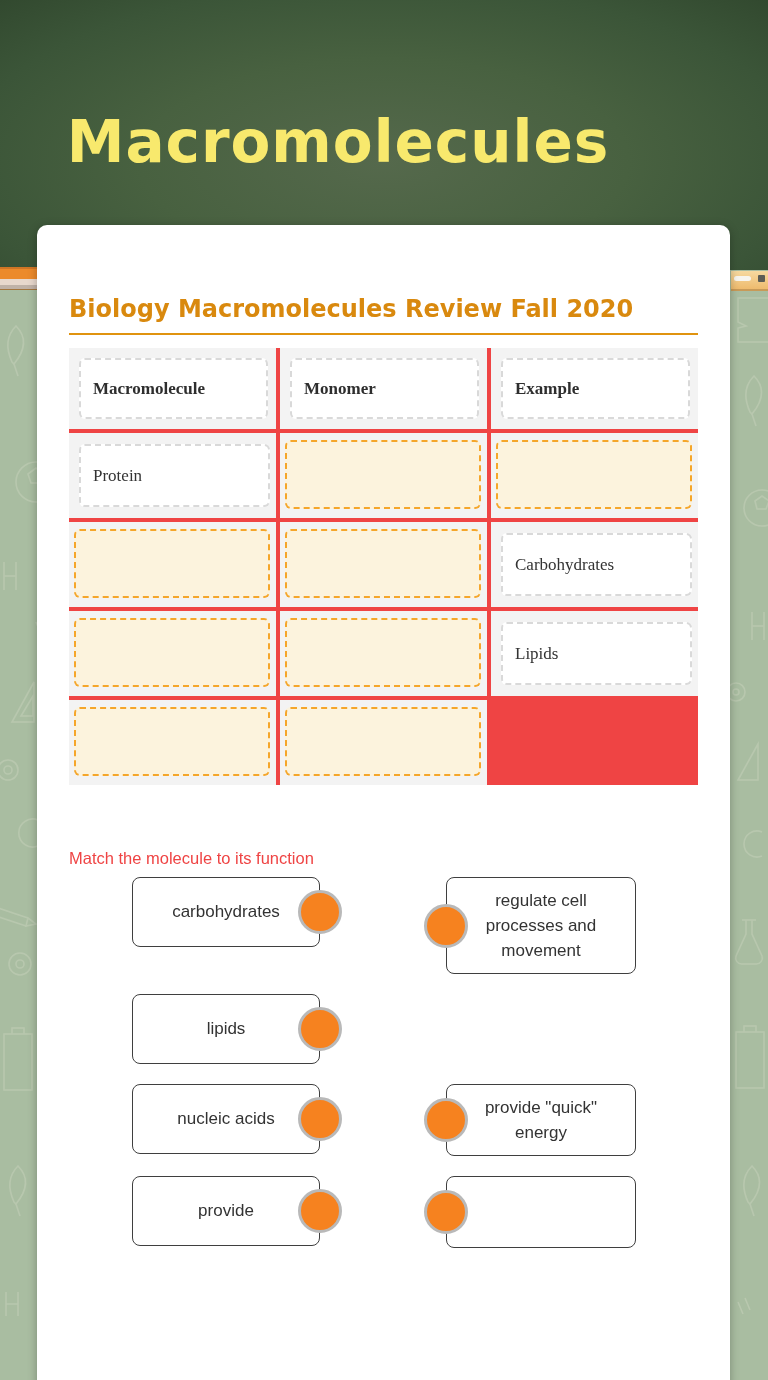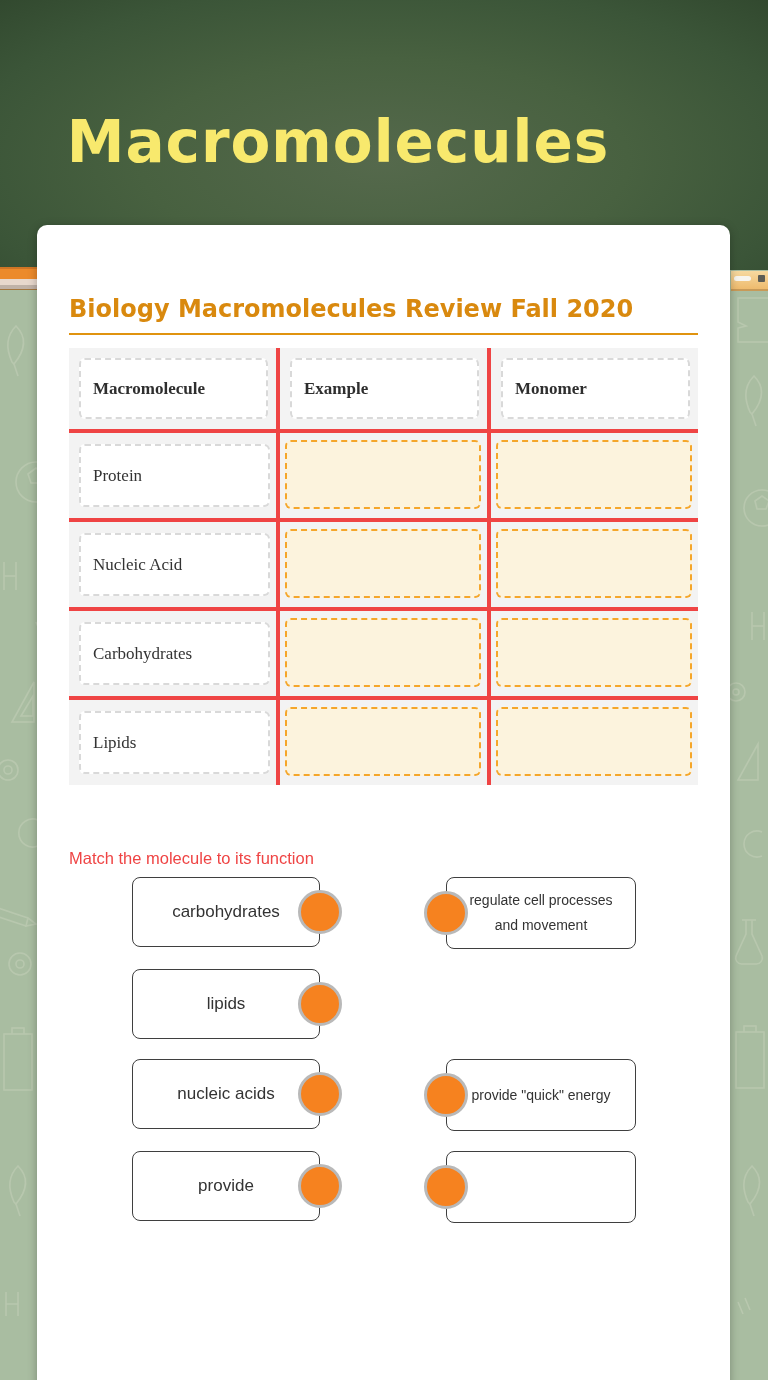--- a/index.html
+++ b/index.html
@@ -91,21 +91,21 @@
   .match-term {
     position:relative; width:188px; height:70px; margin-left:63px;
     border:1.5px solid #3f3f3f; border-radius:8px; background:#fff;
     display:flex; align-items:center; justify-content:center;
     font-size:17px; color:#333;
   }
   .match-func {
     position:relative; width:190px; min-height:72px; margin-left:126px;
     border:1.5px solid #3f3f3f; border-radius:8px; background:#fff;
     display:flex; align-items:center; justify-content:center;
-    text-align:center; font-size:14px; line-height:25px; color:#333;
+    text-align:center; font-size:17px; line-height:25px; color:#333;
     padding:10px 12px;
   }
   .dot {
     position:absolute; width:44px; height:44px; border-radius:50%;
     background:#f6821f; border:3px solid #b9b9b9;
   }
   .dot-right { right:-23px; top:50%; transform:translateY(-50%); }
   .dot-left  { left:-23px;  top:50%; transform:translateY(-50%); }
 
   svg.doodle-svg { display:block; }
@@ -181,39 +181,36 @@
   <h2 class="ws-heading">Biology Macromolecules Review Fall 2020</h2>
   <hr class="ws-rule">
 
 
   <div class="ws-table">
 
     <div class="cell">
       <div class="hdr-box">Macromolecule</div>
     </div>
     <div class="cell">
+      <div class="hdr-box">Monomer</div>
+    </div>
+    <div class="cell">
       <div class="hdr-box">Example</div>
     </div>
-    <div class="cell">
-      <div class="hdr-box">Monomer</div>
-    </div>
 
     <div class="cell">
       <div class="label-box">Protein</div>
     </div>
     <div class="cell">
       <div class="answer-box"></div>
     </div>
     <div class="cell">
       <div class="answer-box"></div>
     </div>
 
-    <div class="cell">
-      <div class="label-box">Nucleic Acid</div>
-    </div>
     <div class="cell">
       <div class="answer-box"></div>
     </div>
     <div class="cell">
       <div class="answer-box"></div>
     </div>
 
     <div class="cell">
       <div class="label-box">Carbohydrates</div>
     </div>

